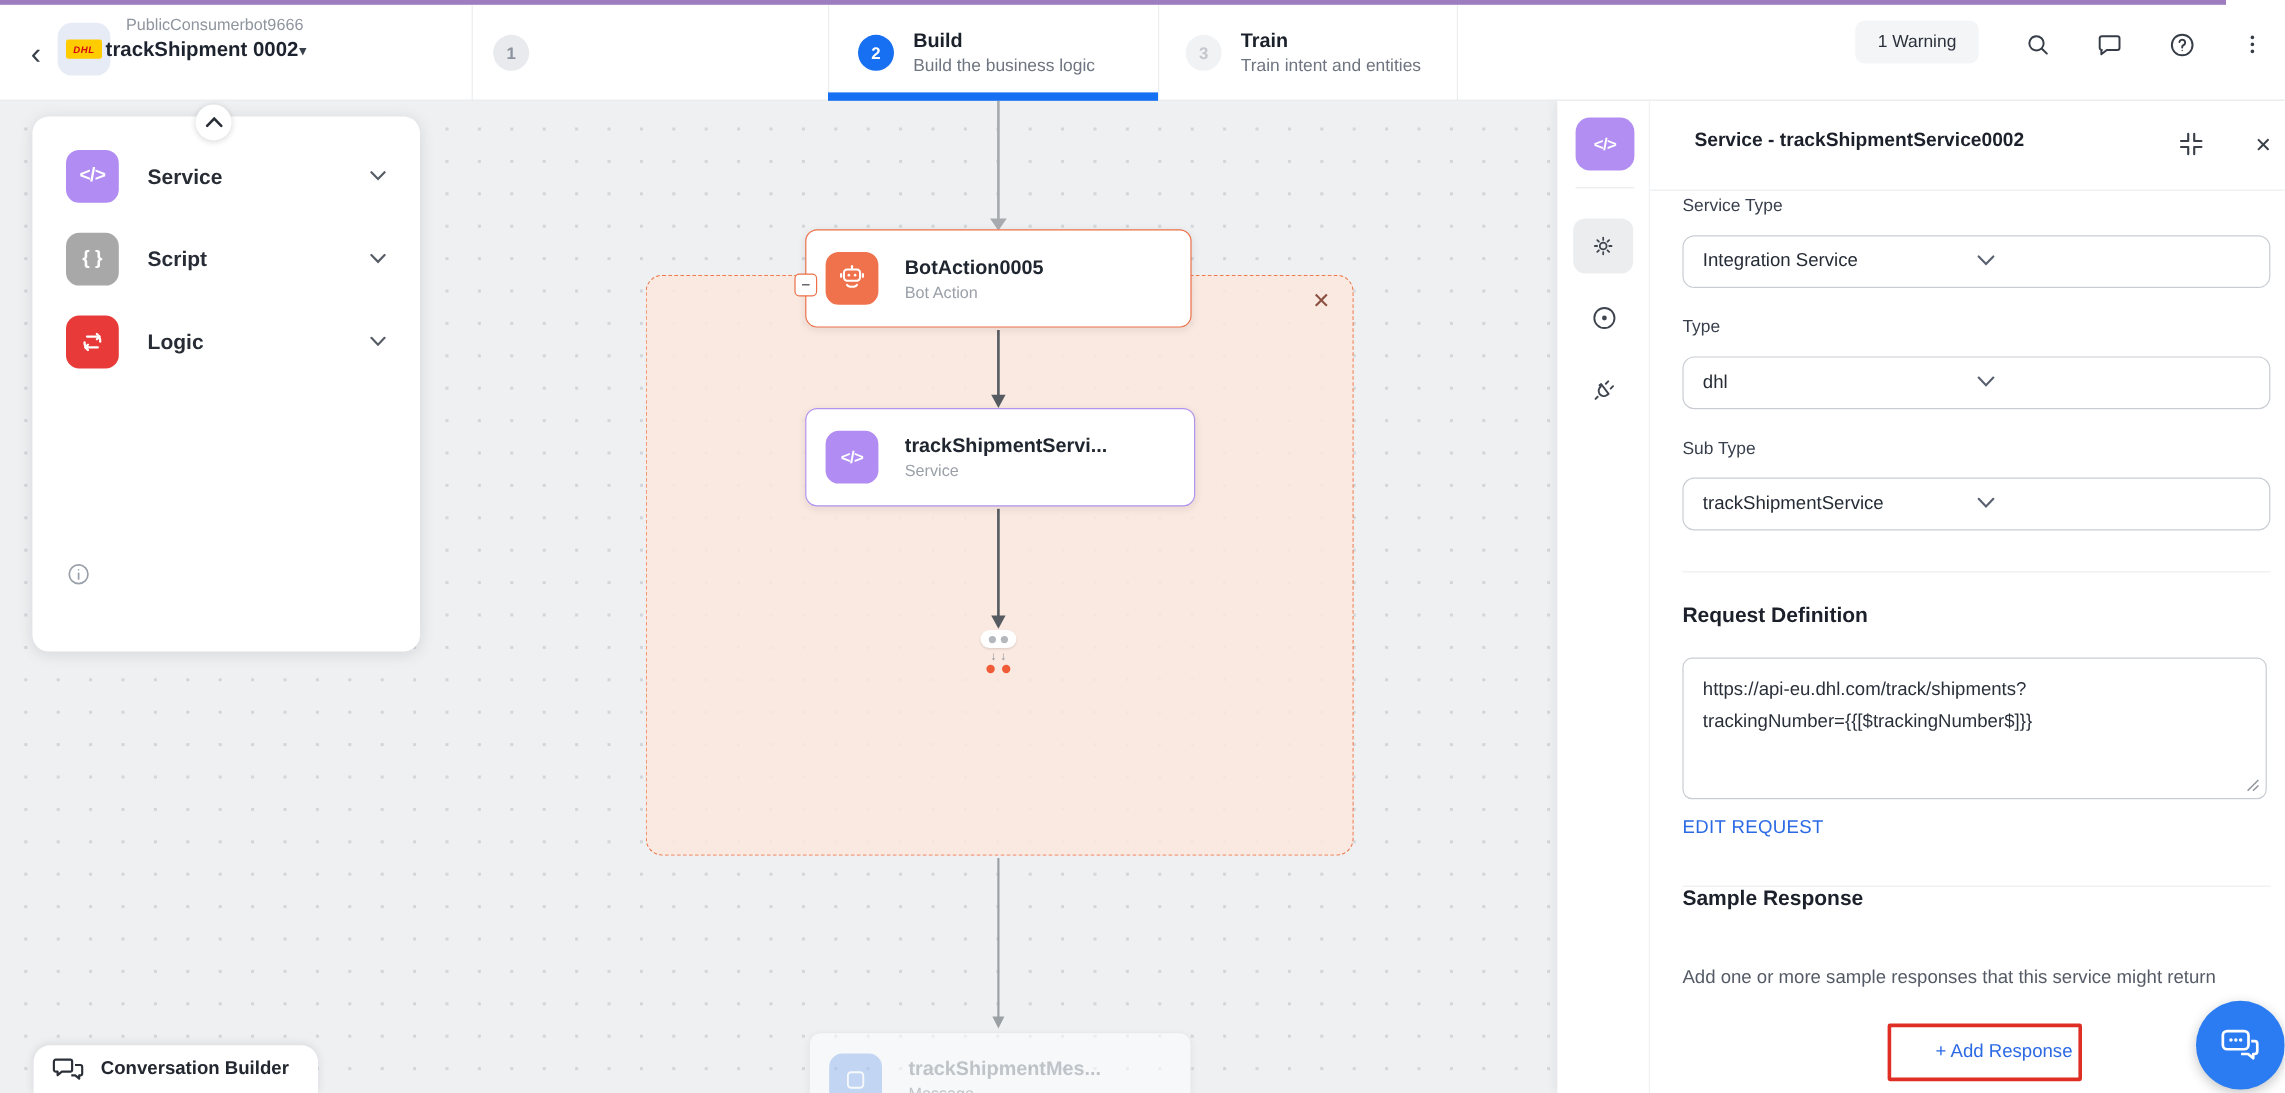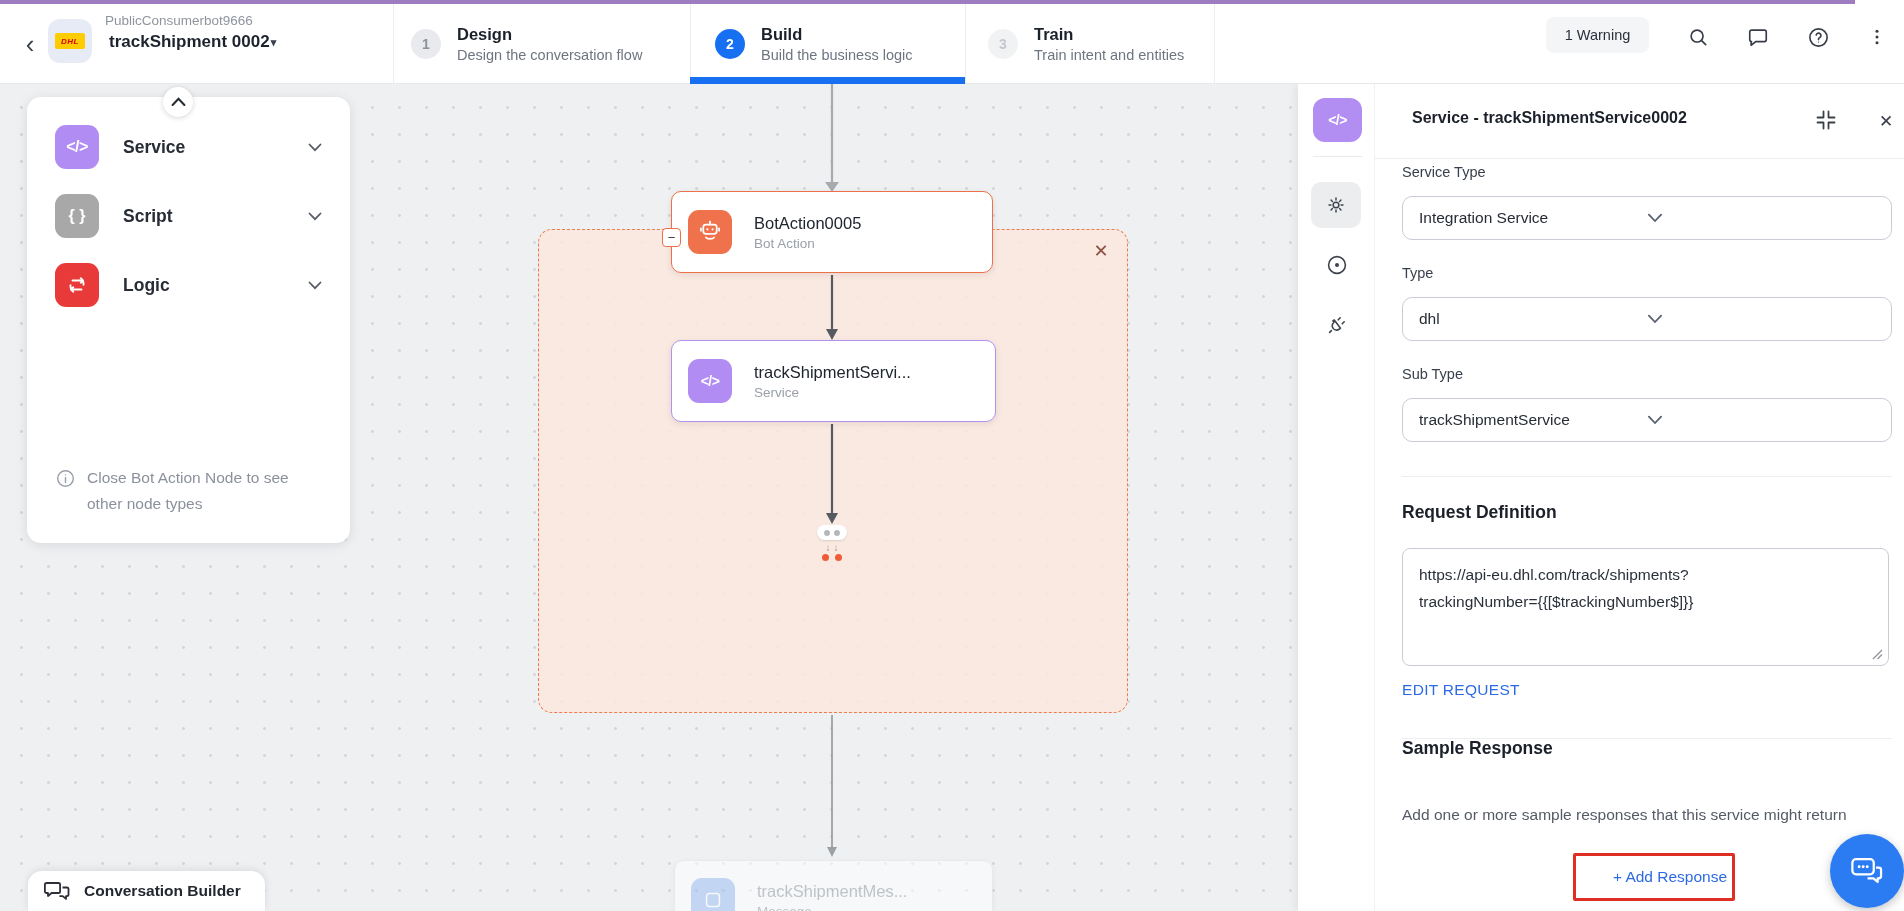--- a/index.html
+++ b/index.html
@@ -8,21 +8,21 @@
   #stage { position:relative; width:1904px; height:911px; background:#fff; overflow:hidden; }
 
   
   #topbar { left:0; top:0; width:1855px; height:4px; background:#9d7cbf; z-index:30; }
   #header { left:0; top:4px; width:1904px; height:80px; background:#fff; border-bottom:1px solid #e7e9eb; z-index:20; }
   .hdr-divider { top:0; width:1px; height:80px; background:#ecedef; }
   #back-btn { left:16px; top:24px; width:28px; height:32px; font-size:26px; color:#3a404a; display:flex; align-items:center; justify-content:center; cursor:pointer; }
   #bot-logo { left:48px; top:15px; width:44px; height:44px; border-radius:12px; background:#e7ebf5; display:flex; align-items:center; justify-content:center; }
   #bot-logo-inner { width:30px; height:16px; background:#ffcc00; border-radius:2px; display:flex; align-items:center; justify-content:center; font-size:8px; font-weight:bold; font-style:italic; color:#d40511; letter-spacing:.5px; }
   #bot-name-small { left:105px; top:9px; font-size:13.5px; color:#8f959e; }
-  #task-name { left:109px; top:28px; font-size:17px; font-weight:600; color:#1d232e; display:flex; align-items:center; gap:1px; cursor:pointer; }
+  #task-name { left:88px; top:28px; font-size:17px; font-weight:600; color:#1d232e; display:flex; align-items:center; gap:1px; cursor:pointer; }
   #task-name .caret { font-size:11px; color:#3a404a; }
 
   .step { top:0; height:80px; display:flex; align-items:center; gap:16px; cursor:pointer; }
   .step-circle { width:30px; height:30px; border-radius:50%; display:flex; align-items:center; justify-content:center; font-size:14px; font-weight:bold; }
   .step-c-done { background:#e8eaed; color:#8d939c; }
   .step-c-active { background:#176ff2; color:#fff; }
   .step-c-pending { background:#f1f2f4; color:#c4c8ce; }
   .step-title { font-size:16.5px; font-weight:700; color:#1b212b; line-height:22px; }
   .step-sub { font-size:14.5px; color:#6e7580; line-height:20px; }
   #build-underline { left:690px; top:73px; width:275px; height:7px; background:#176ff2; }
@@ -38,21 +38,21 @@
   #flow-svg { left:0; top:0; width:1298px; height:827px; pointer-events:none; }
 
   .node { background:#fff; border-radius:10px; display:flex; align-items:center; padding-left:16px; gap:22px; box-shadow:0 2px 7px rgba(20,24,31,.09); cursor:pointer; }
   #bot-action-node { left:671px; top:107px; width:322px; height:82px; border:1.6px solid #ec7148; }
   #service-node { left:671px; top:256px; width:325px; height:82px; border:1.6px solid #b193ef; }
   #message-node { left:674px; top:776px; width:319px; height:80px; border:1px solid #e3e5e9; opacity:.55; }
   .node-icon { width:44px; height:44px; border-radius:11px; display:flex; align-items:center; justify-content:center; flex:none; }
   .ni-orange { background:#f0724c; }
   .ni-purple { background:#b18cf2; }
   .ni-blue { background:#9fc0f4; }
-  .node-title { font-size:16.5px; font-weight:400; color:#20262f; line-height:23px; white-space:nowrap; }
+  .node-title { font-size:16.5px; font-weight:700; color:#20262f; line-height:23px; white-space:nowrap; }
   .node-sub { font-size:13.5px; color:#9aa0a8; line-height:18px; }
   .glyph-code { color:#fff; font-size:14px; font-weight:bold; letter-spacing:-.5px; }
   #minus-btn { left:662px; top:144px; width:19px; height:19px; background:#fff; border:1.4px solid #ec7148; border-radius:4px; display:flex; align-items:center; justify-content:center; font-size:13px; color:#30343c; cursor:pointer; z-index:5; }
 
   #connector { left:814px; top:441px; width:36px; display:flex; flex-direction:column; align-items:center; cursor:pointer; }
   #connector .pill { width:30px; height:15px; background:#fff; border-radius:8px; display:flex; align-items:center; justify-content:center; gap:4px; box-shadow:0 1px 2px rgba(0,0,0,.12); }
   #connector .pill i { width:6px; height:6px; border-radius:50%; background:#b4b8bd; }
   #connector .dd { font-size:10px; color:#8d929a; letter-spacing:3px; margin:2px 0 1px 3px; }
   #connector .odots { display:flex; gap:6px; }
   #connector .odots i { width:7px; height:7px; border-radius:50%; background:#f05c38; }
@@ -114,24 +114,20 @@
       <span class="caret">▾</span>
     </div>
 
     <div class="hdr-divider abs" style="left:393px"></div>
     <div class="hdr-divider abs" style="left:690px"></div>
     <div class="hdr-divider abs" style="left:965px"></div>
     <div class="hdr-divider abs" style="left:1214px"></div>
 
     <div class="step abs" style="left:411px">
       <div class="step-circle step-c-done">1</div>
-      <div>
-        <div class="step-title">Design</div>
-        <div class="step-sub">Design the conversation flow</div>
-      </div>
     </div>
     <div class="step abs" style="left:715px">
       <div class="step-circle step-c-active">2</div>
       <div>
         <div class="step-title">Build</div>
         <div class="step-sub">Build the business logic</div>
       </div>
     </div>
     <div class="step abs" style="left:988px">
       <div class="step-circle step-c-pending">3</div>
@@ -274,24 +270,20 @@
         <span class="pal-chev"><svg width="14" height="9" viewBox="0 0 14 9" fill="none" stroke="currentColor" stroke-width="1.8" stroke-linecap="round">
               <path d="M1.5 1.5 7 7.2 12.5 1.5"></path>
             </svg></span>
       </div>
       <div id="pal-note">
         <svg width="19" height="19" viewBox="0 0 20 20" fill="none" stroke="#9aa0aa" stroke-width="1.5" stroke-linecap="round">
             <circle cx="10" cy="10" r="8.2"></circle>
             <line x1="10" y1="9.2" x2="10" y2="14.2"></line>
             <circle cx="10" cy="6.2" r=".7" fill="#9aa0aa" stroke="none"></circle>
           </svg>
-        <div>
-          <div>Close Bot Action Node to see</div>
-          <div>other node types</div>
-        </div>
       </div>
     </div>
     <div id="palette-collapse" class="abs">
       <svg width="15" height="10" viewBox="0 0 14 9" fill="none" stroke="currentColor" stroke-width="2" stroke-linecap="round">
           <path d="M1.5 7.2 7 1.5l5.5 5.7"></path>
         </svg>
     </div>
 
     <div id="builder-chip" class="abs">
       <svg width="28" height="24" viewBox="0 0 28 24" fill="none" stroke="#2a2f38" stroke-width="1.8" stroke-linejoin="round">

